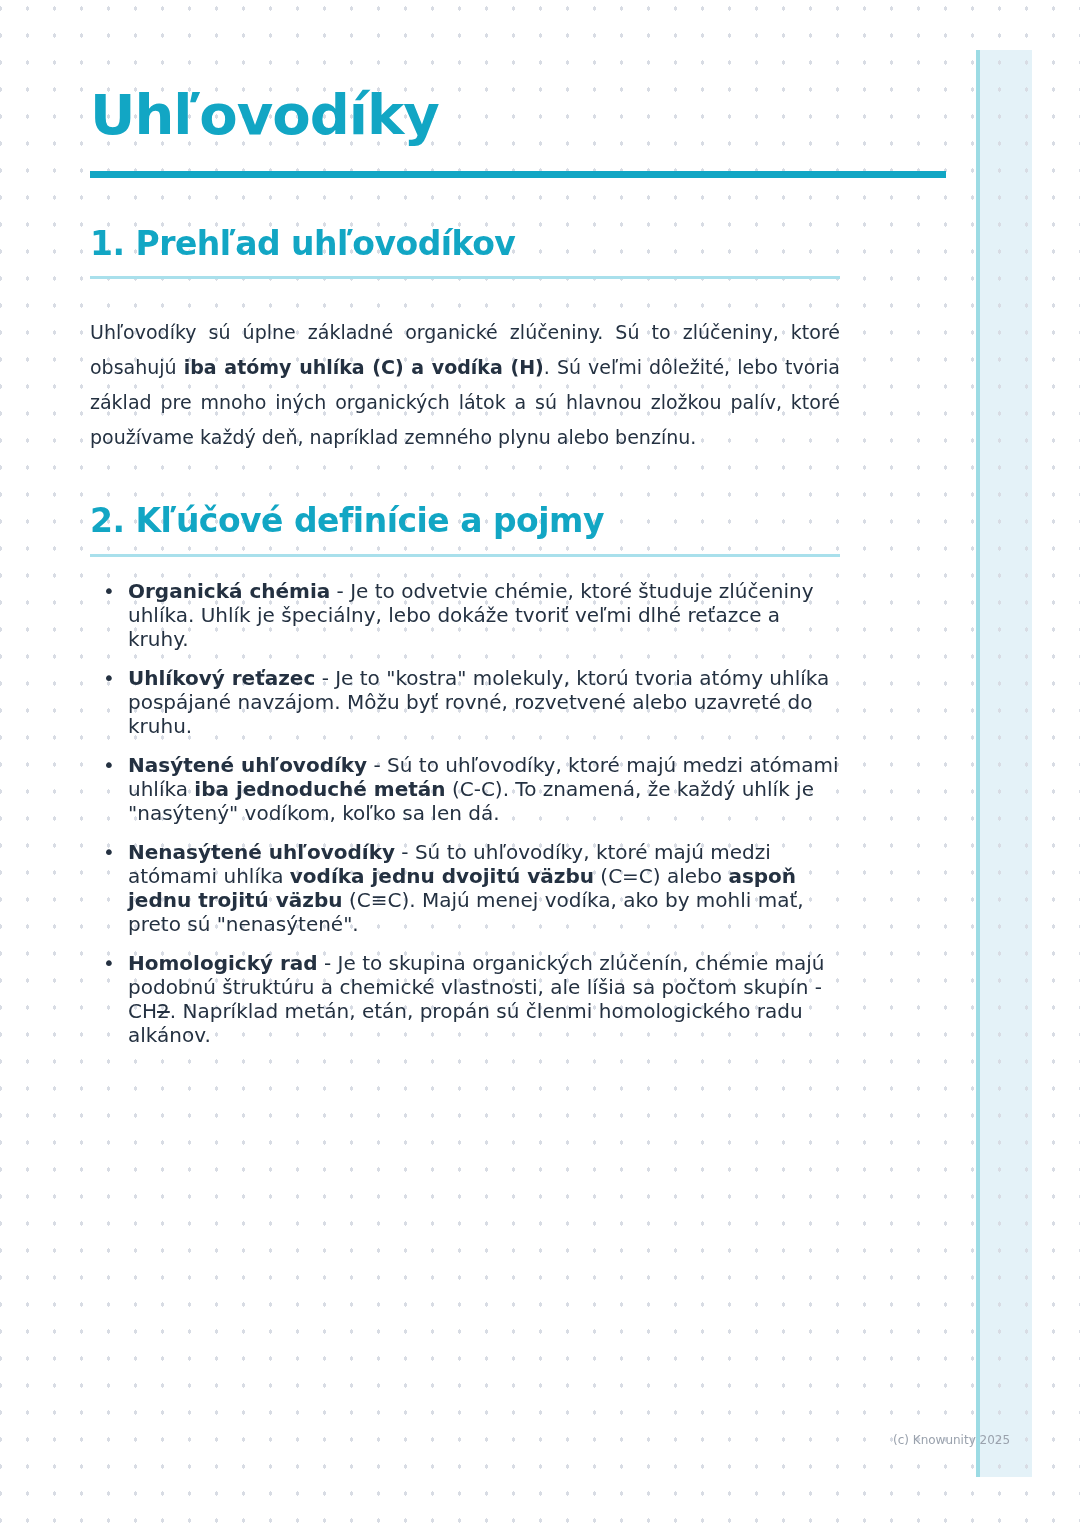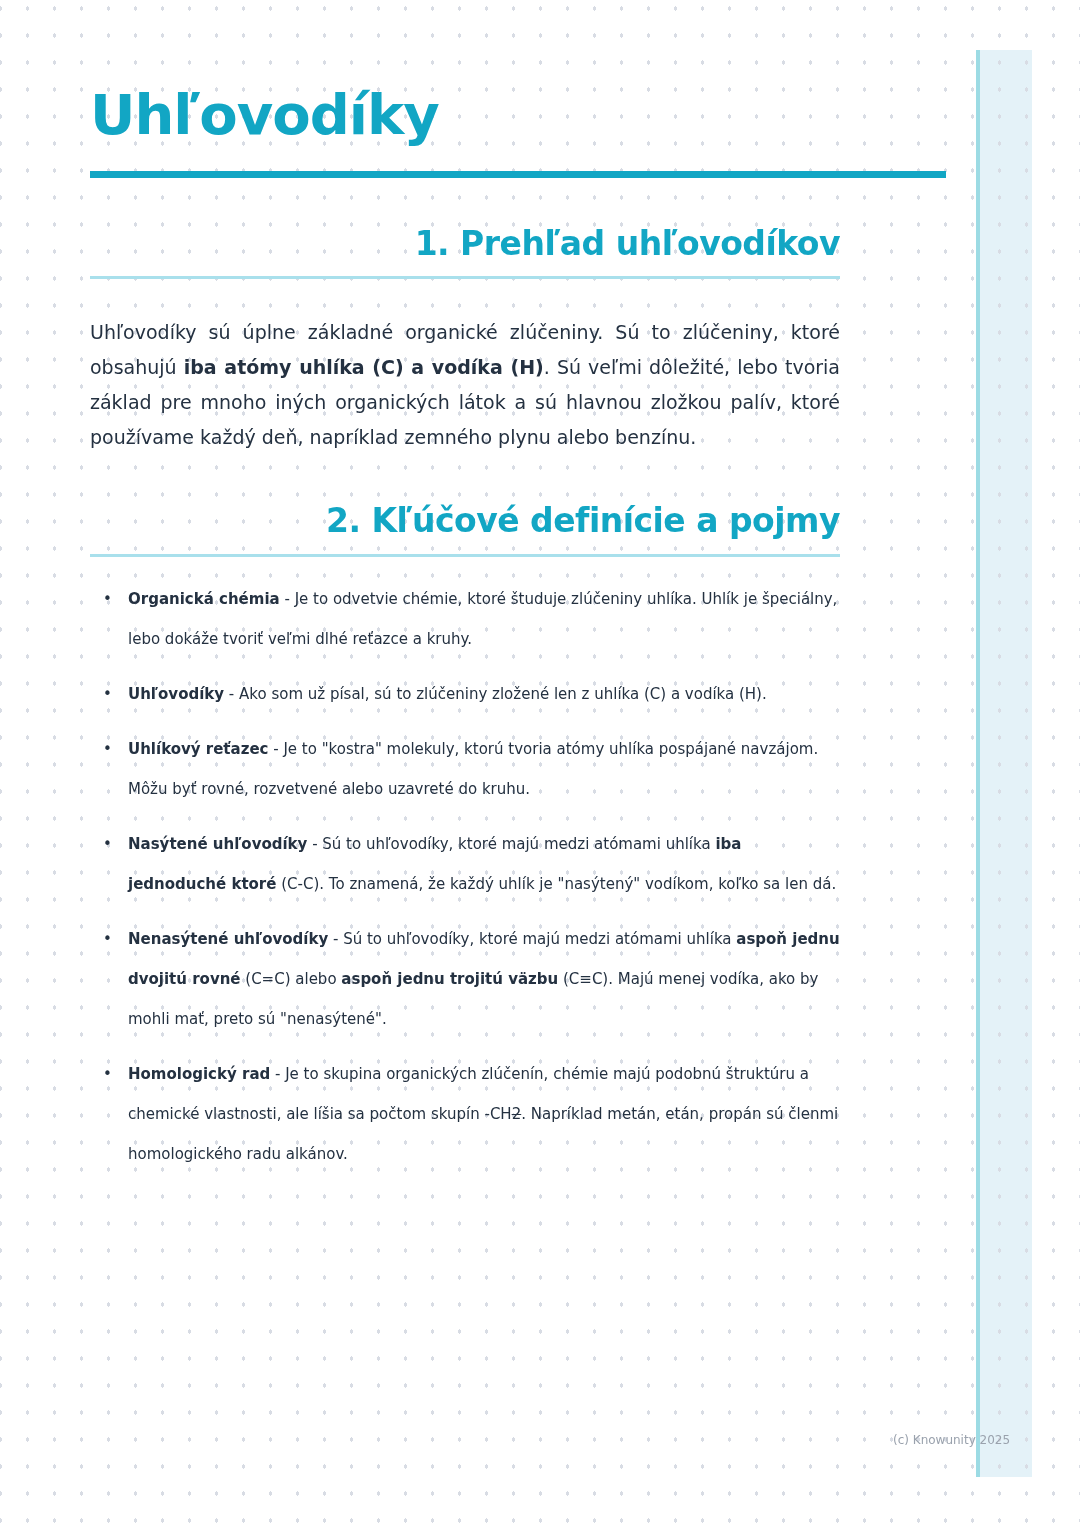--- a/index.html
+++ b/index.html
@@ -54,21 +54,20 @@
     width:856px;height:7px;
     background:var(--accent);
   }
   h2.sec{
     margin-top:46px;
     color:var(--accent);
     font-size:33px;
     font-weight:700;
     letter-spacing:-0.5px;
     line-height:1.2;
-    text-align:right;
   }
   .h-underline{
     margin-top:13px;
     width:750px;height:3px;
     background:var(--accent-underline);
   }
   p.para{
     margin-top:36px;
     width:750px;
     font-size:19px;
@@ -76,22 +75,22 @@
     text-align:justify;
   }
   ul.defs{
     margin-top:22px;
     width:750px;
     list-style:none;
   }
   ul.defs li{
     position:relative;
     padding-left:38px;
-    font-size:15px;
-    line-height:40px;
+    font-size:20px;
+    line-height:24px;
     margin-bottom:15px;
   }
   ul.defs li::before{
     content:"\2022";
     position:absolute;
     left:13px;top:0;
     color:var(--text);
   }
   b{font-weight:700;}
   .strike{text-decoration:line-through;}
@@ -119,24 +118,23 @@
     <h2 class="sec">1. Prehľad uhľovodíkov</h2>
     <div class="h-underline"></div>
     <p class="para"><span>Uhľovodíky sú úplne základné organické zlúčeniny. Sú to zlúčeniny, ktoré obsahujú </span><b>iba atómy uhlíka (C) a vodíka (H)</b><span>. Sú veľmi dôležité, lebo tvoria základ pre mnoho iných organických látok a sú hlavnou zložkou palív, ktoré používame každý deň, napríklad zemného plynu alebo benzínu.</span></p>
   </section>
 
   <section>
     <h2 class="sec">2. Kľúčové definície a pojmy</h2>
     <div class="h-underline"></div>
     <ul class="defs">
       <li><b>Organická chémia</b><span> - Je to odvetvie chémie, ktoré študuje zlúčeniny uhlíka. Uhlík je špeciálny, lebo dokáže tvoriť veľmi dlhé reťazce a kruhy.</span></li>
-      <li><b>Uhľovodíky</b><span> - Ako som už písal, sú to zlúčeniny zložené len z uhlíka (C) a vodíka (H).</span></li>
       <li><b>Uhlíkový reťazec</b><span> - Je to "kostra" molekuly, ktorú tvoria atómy uhlíka pospájané navzájom. Môžu byť rovné, rozvetvené alebo uzavreté do kruhu.</span></li>
-      <li><b>Nasýtené uhľovodíky</b><span> - Sú to uhľovodíky, ktoré majú medzi atómami uhlíka </span><b>iba jednoduché ktoré</b><span> (C-C). To znamená, že každý uhlík je "nasýtený" vodíkom, koľko sa len dá.</span></li>
-      <li><b>Nenasýtené uhľovodíky</b><span> - Sú to uhľovodíky, ktoré majú medzi atómami uhlíka </span><b>aspoň jednu dvojitú rovné</b><span> (C=C) alebo </span><b>aspoň jednu trojitú väzbu</b><span> (C≡C). Majú menej vodíka, ako by mohli mať, preto sú "nenasýtené".</span></li>
+      <li><b>Nasýtené uhľovodíky</b><span> - Sú to uhľovodíky, ktoré majú medzi atómami uhlíka </span><b>iba jednoduché metán</b><span> (C-C). To znamená, že každý uhlík je "nasýtený" vodíkom, koľko sa len dá.</span></li>
+      <li><b>Nenasýtené uhľovodíky</b><span> - Sú to uhľovodíky, ktoré majú medzi atómami uhlíka </span><b>vodíka jednu dvojitú väzbu</b><span> (C=C) alebo </span><b>aspoň jednu trojitú väzbu</b><span> (C≡C). Majú menej vodíka, ako by mohli mať, preto sú "nenasýtené".</span></li>
       <li><b>Homologický rad</b><span> - Je to skupina organických zlúčenín, chémie majú podobnú štruktúru a chemické vlastnosti, ale líšia sa počtom skupín -CH</span><span class="strike">2</span><span>. Napríklad metán, etán, propán sú členmi homologického radu alkánov.</span></li>
     </ul>
   </section>
 
 
 </div>
 
 <div class="footer">(c) Knowunity 2025</div>
 
 </body></html>

